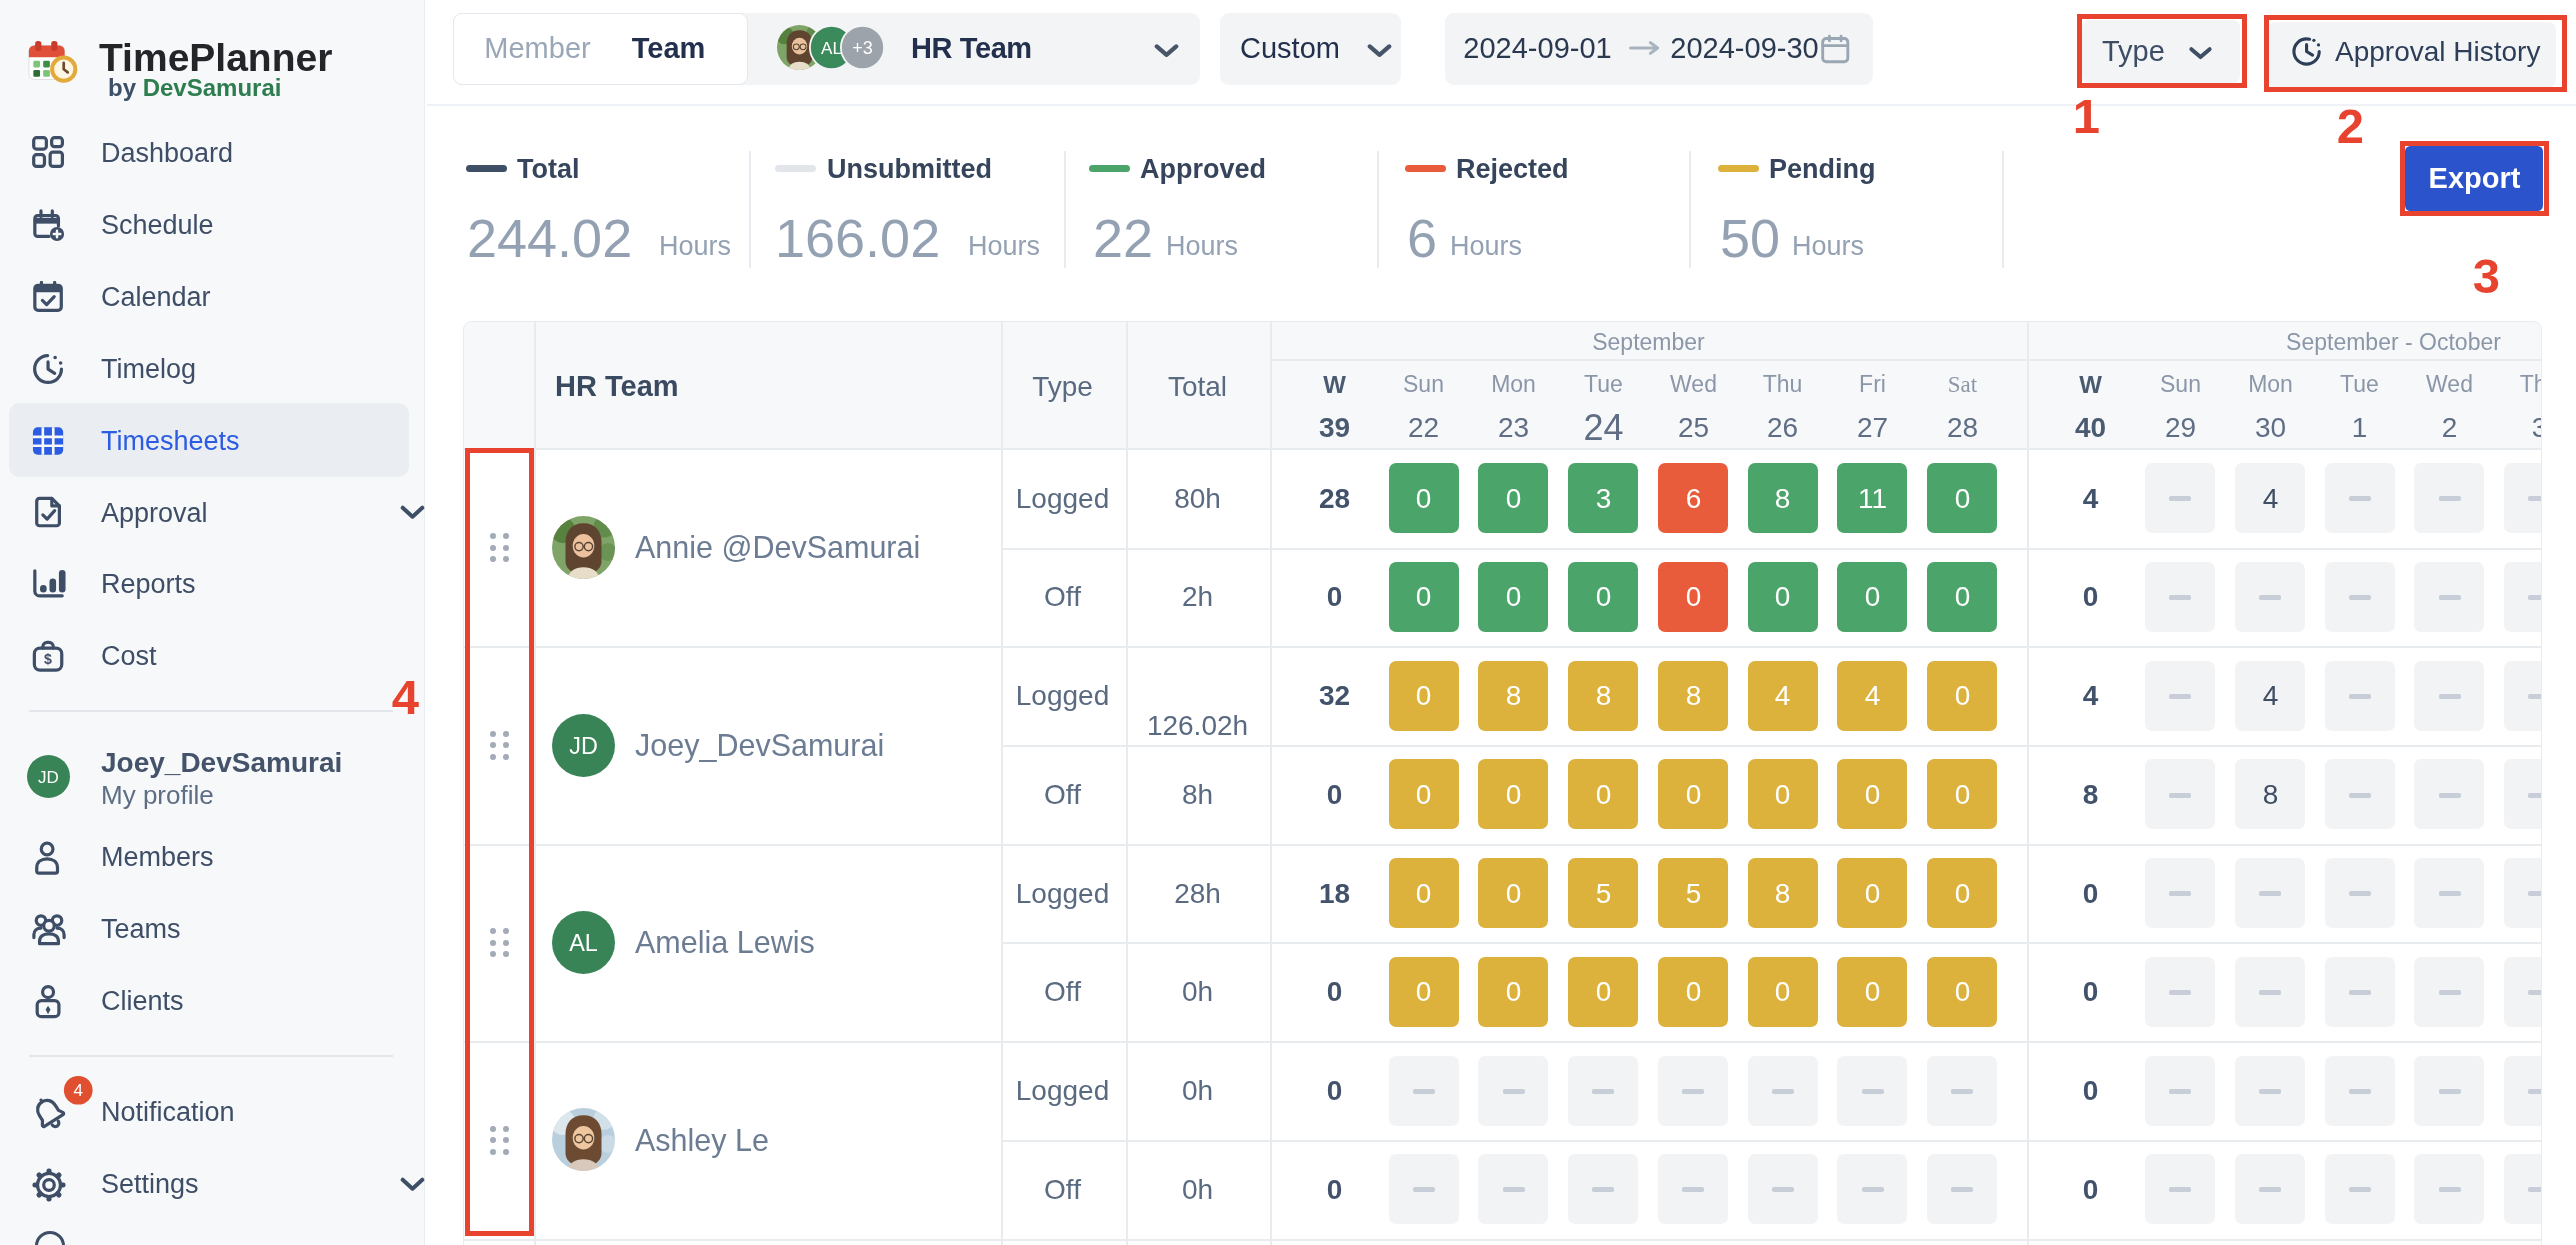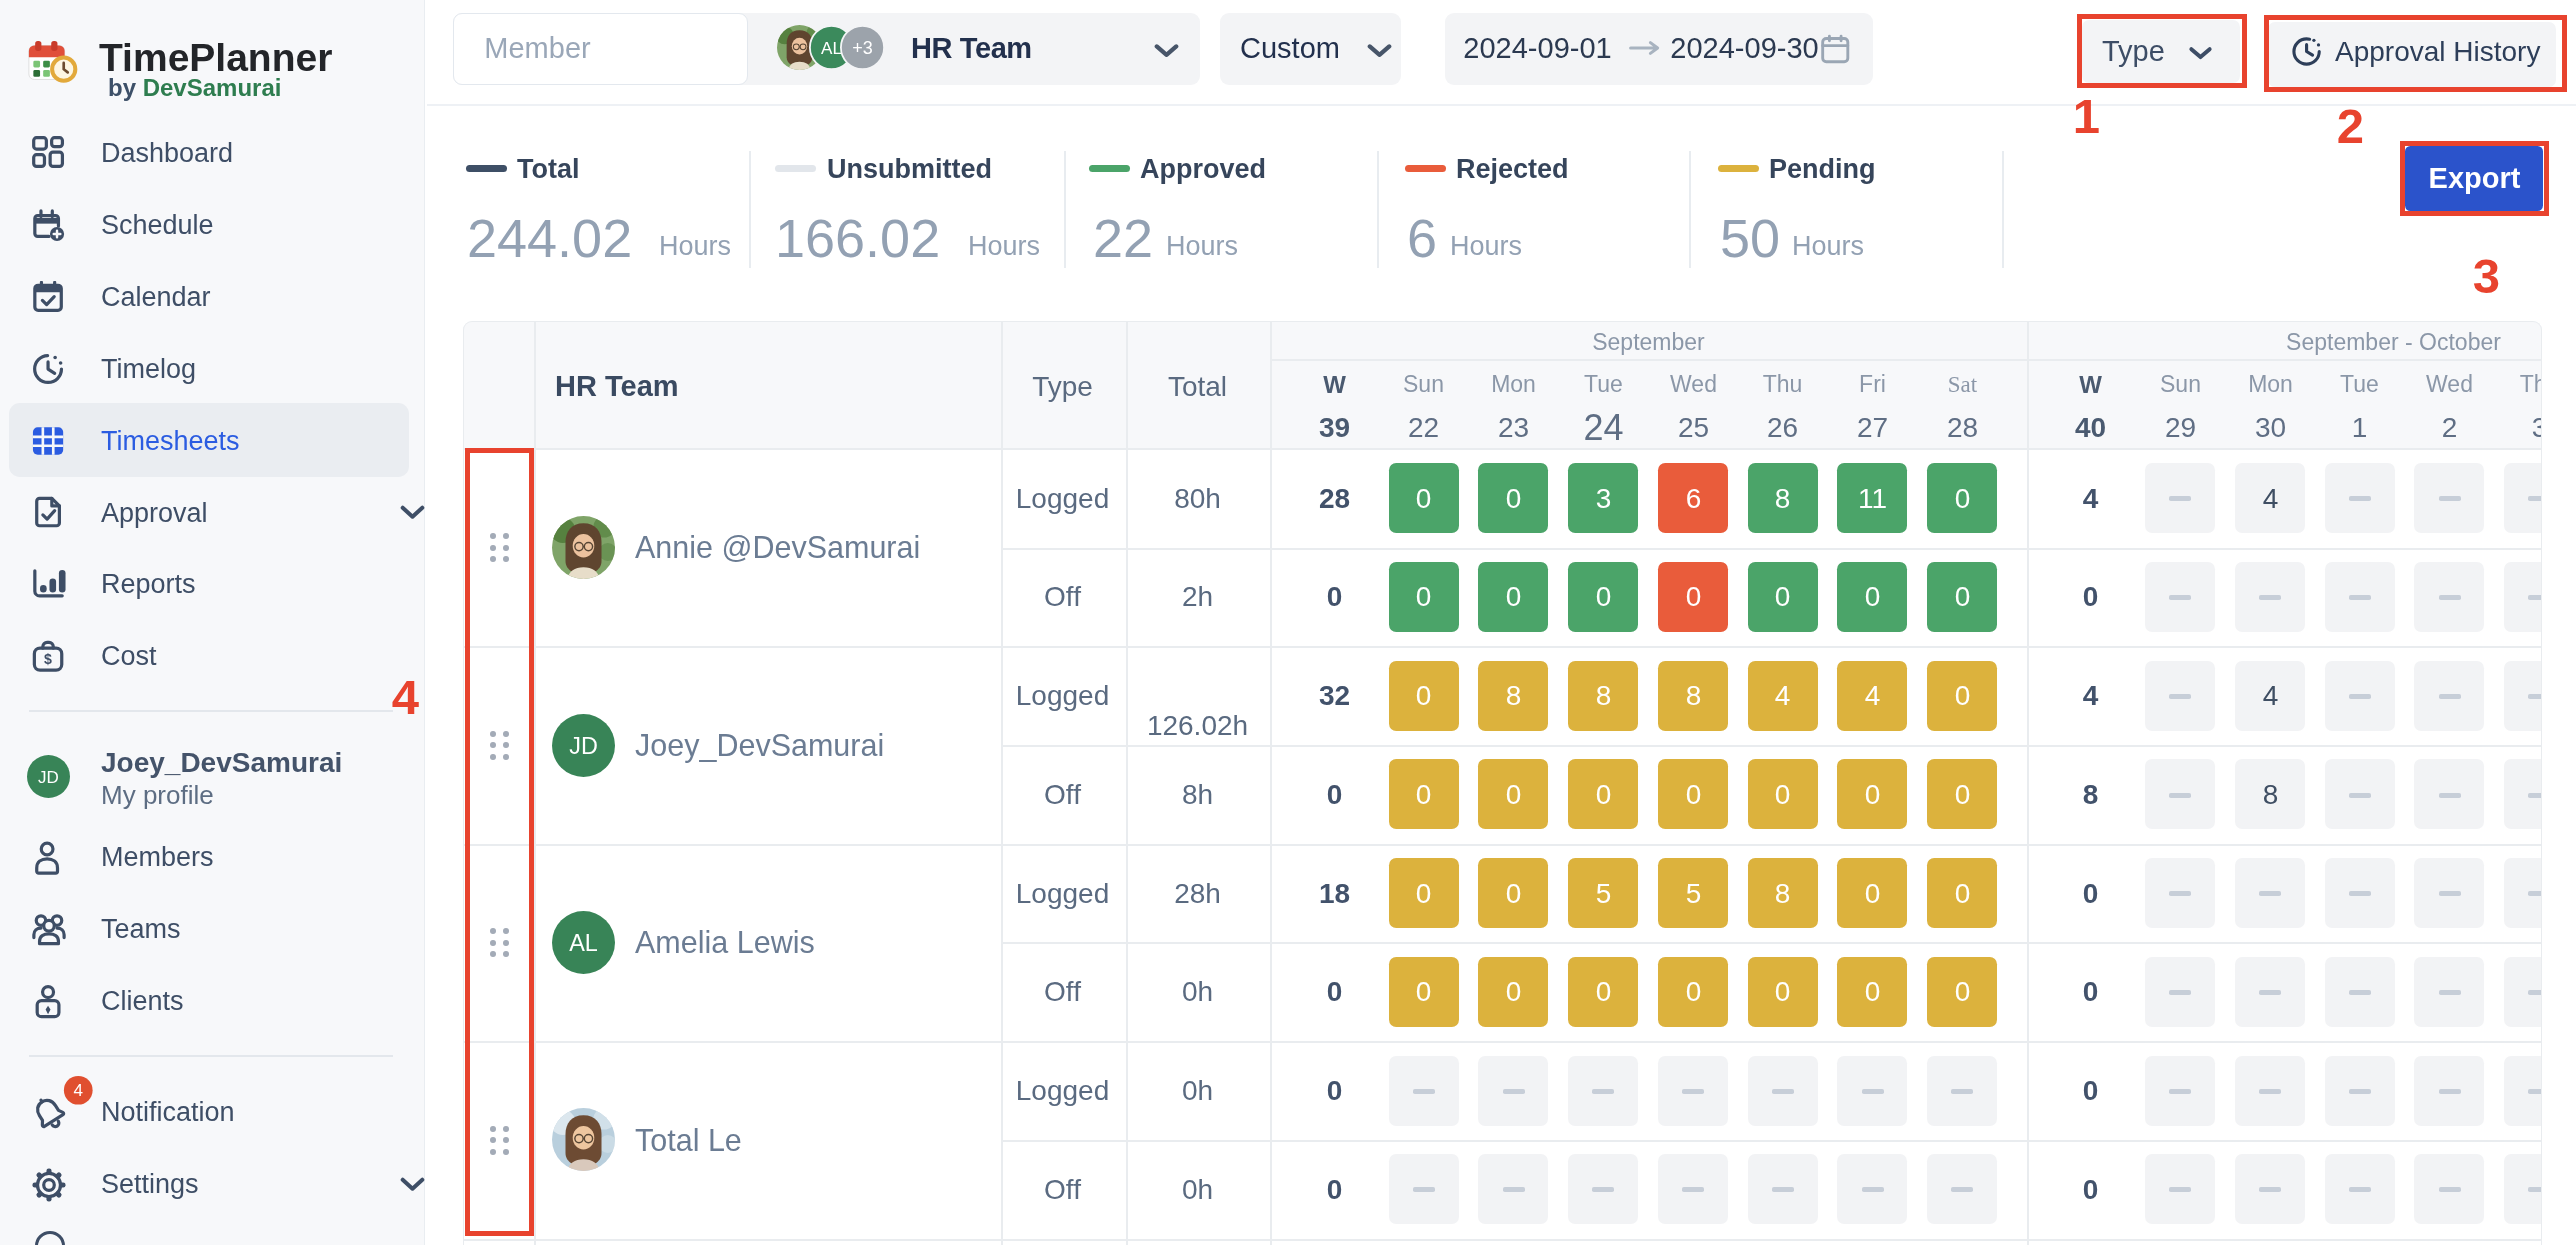--- a/index.html
+++ b/index.html
@@ -136,20 +136,21 @@
       <circle cx="17" cy="17" r="16" fill="#e04f2f"></circle>
       <text x="17" y="23" font-size="19" fill="#fff" text-anchor="middle" font-family="Liberation Sans">4</text>
     </svg>
 <svg class="abs" style="left:32px;top:1228px;" width="36" height="36" viewBox="0 0 40 40">
       <circle cx="20" cy="20" r="15" stroke="#3e4e66" stroke-width="3.4" fill="none" stroke-linecap="round" stroke-linejoin="round"></circle>
     </svg>
 <div class="abs" style="left:427px;top:104px;width:2149px;height:1.8px;background:#eef1f5;"></div>
 <div class="abs" style="left:453px;top:12.6px;width:747px;height:72px;background:#f3f4f6;border-radius:9px;"></div>
 <div class="abs" style="left:453px;top:12.6px;width:295px;height:72px;background:#fff;border:1.8px solid #e3e8ee;border-radius:9px;"></div>
 <div class="abs" style="left:268px;top:29px;width:539px;height:39px;display:flex;align-items:center;justify-content:center;font-size:29px;color:#9aa7b8;font-weight:400;white-space:nowrap;">Member</div>
+<div class="abs" style="left:399px;top:29px;width:539px;height:39px;display:flex;align-items:center;justify-content:center;font-size:29px;color:#22304d;font-weight:700;white-space:nowrap;">Team</div>
 <svg class="abs" style="left:777px;top:25px;" width="45" height="45" viewBox="0 0 70 70">
 <defs>
         <clipPath id="av1">
           <circle cx="35" cy="35" r="35"></circle>
         </clipPath>
       </defs>
 <g clip-path="url(#av1)">
 <rect width="70" height="70" fill="#7fa468"></rect>
 <circle cx="12" cy="16" r="14" fill="#56813f"></circle>
 <circle cx="58" cy="12" r="12" fill="#56813f" opacity="0.7"></circle>
@@ -347,21 +348,21 @@
 <circle cx="62" cy="40" r="10" fill="#dce7ee" opacity="0.5"></circle>
 <path d="M35,8 c-13.5,0 -20,9 -20,21 v21 c0,6 3,9 7,12 h26 c4,-3 7,-6 7,-12 v-21 c0,-12 -6.5,-21 -20,-21 z" fill="#6d4b33"></path>
 <ellipse cx="35" cy="33" rx="12" ry="13" fill="#eec69f"></ellipse>
 <path d="M23,29 q3,-12 12,-12 q9,0 12,12 l0,-8 q-4,-9 -12,-9 q-8,0 -12,9 z" fill="#6d4b33"></path>
 <circle cx="30" cy="34" r="4.6" fill="none" stroke="#574635" stroke-width="1.6"></circle>
 <circle cx="40.5" cy="34" r="4.6" fill="none" stroke="#574635" stroke-width="1.6"></circle>
 <path d="M34.6,34 h1.6" stroke="#574635" stroke-width="1.4"></path>
 <path d="M17,70 q3,-13 18,-13 q15,0 18,13 z" fill="#d9c9bc"></path>
 </g>
     </svg>
-<div class="abs" style="left:635px;top:1120px;width:539px;height:40px;display:flex;align-items:center;justify-content:flex-start;font-size:30.5px;color:#6b7c93;font-weight:400;white-space:nowrap;">Total Le</div>
+<div class="abs" style="left:635px;top:1120px;width:539px;height:40px;display:flex;align-items:center;justify-content:flex-start;font-size:30.5px;color:#6b7c93;font-weight:400;white-space:nowrap;">Ashley Le</div>
 <div class="abs" style="left:793px;top:480px;width:539px;height:37px;display:flex;align-items:center;justify-content:center;font-size:28px;color:#5a6a80;font-weight:400;white-space:nowrap;">Logged</div>
 <div class="abs" style="left:928px;top:480px;width:539px;height:37px;display:flex;align-items:center;justify-content:center;font-size:28px;color:#5a6a80;font-weight:400;white-space:nowrap;">80h</div>
 <div class="abs" style="left:1065px;top:480px;width:539px;height:37px;display:flex;align-items:center;justify-content:center;font-size:28px;color:#42526b;font-weight:700;white-space:nowrap;">28</div>
 <div class="abs" style="left:1821px;top:480px;width:539px;height:37px;display:flex;align-items:center;justify-content:center;font-size:28px;color:#42526b;font-weight:700;white-space:nowrap;">4</div>
 <div class="abs" style="left:1389px;top:463px;width:70px;height:70px;background:#4ba469;border-radius:7.2px;"></div>
 <div class="abs" style="left:1154px;top:480px;width:539px;height:37px;display:flex;align-items:center;justify-content:center;font-size:28px;color:#fff;font-weight:400;white-space:nowrap;">0</div>
 <div class="abs" style="left:1478px;top:463px;width:70px;height:70px;background:#4ba469;border-radius:7.2px;"></div>
 <div class="abs" style="left:1244px;top:480px;width:539px;height:37px;display:flex;align-items:center;justify-content:center;font-size:28px;color:#fff;font-weight:400;white-space:nowrap;">0</div>
 <div class="abs" style="left:1568px;top:463px;width:70px;height:70px;background:#4ba469;border-radius:7.2px;"></div>
 <div class="abs" style="left:1334px;top:480px;width:539px;height:37px;display:flex;align-items:center;justify-content:center;font-size:28px;color:#fff;font-weight:400;white-space:nowrap;">3</div>

